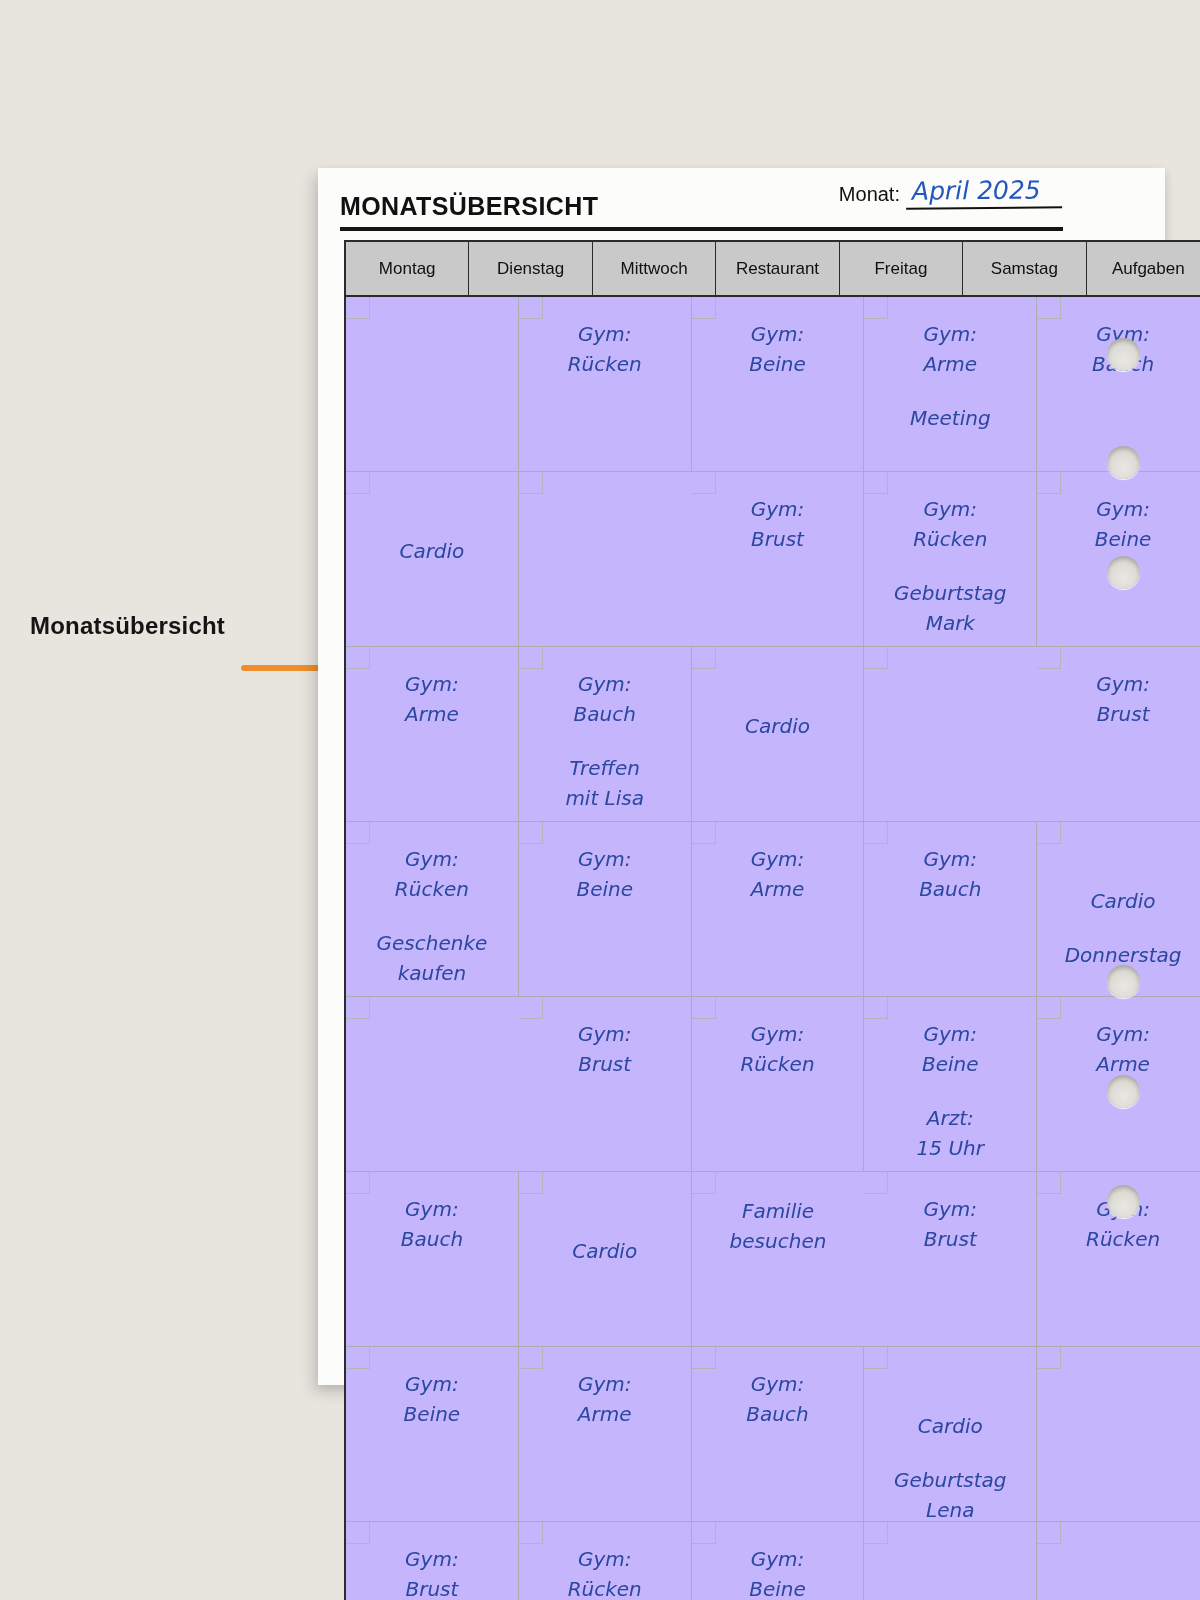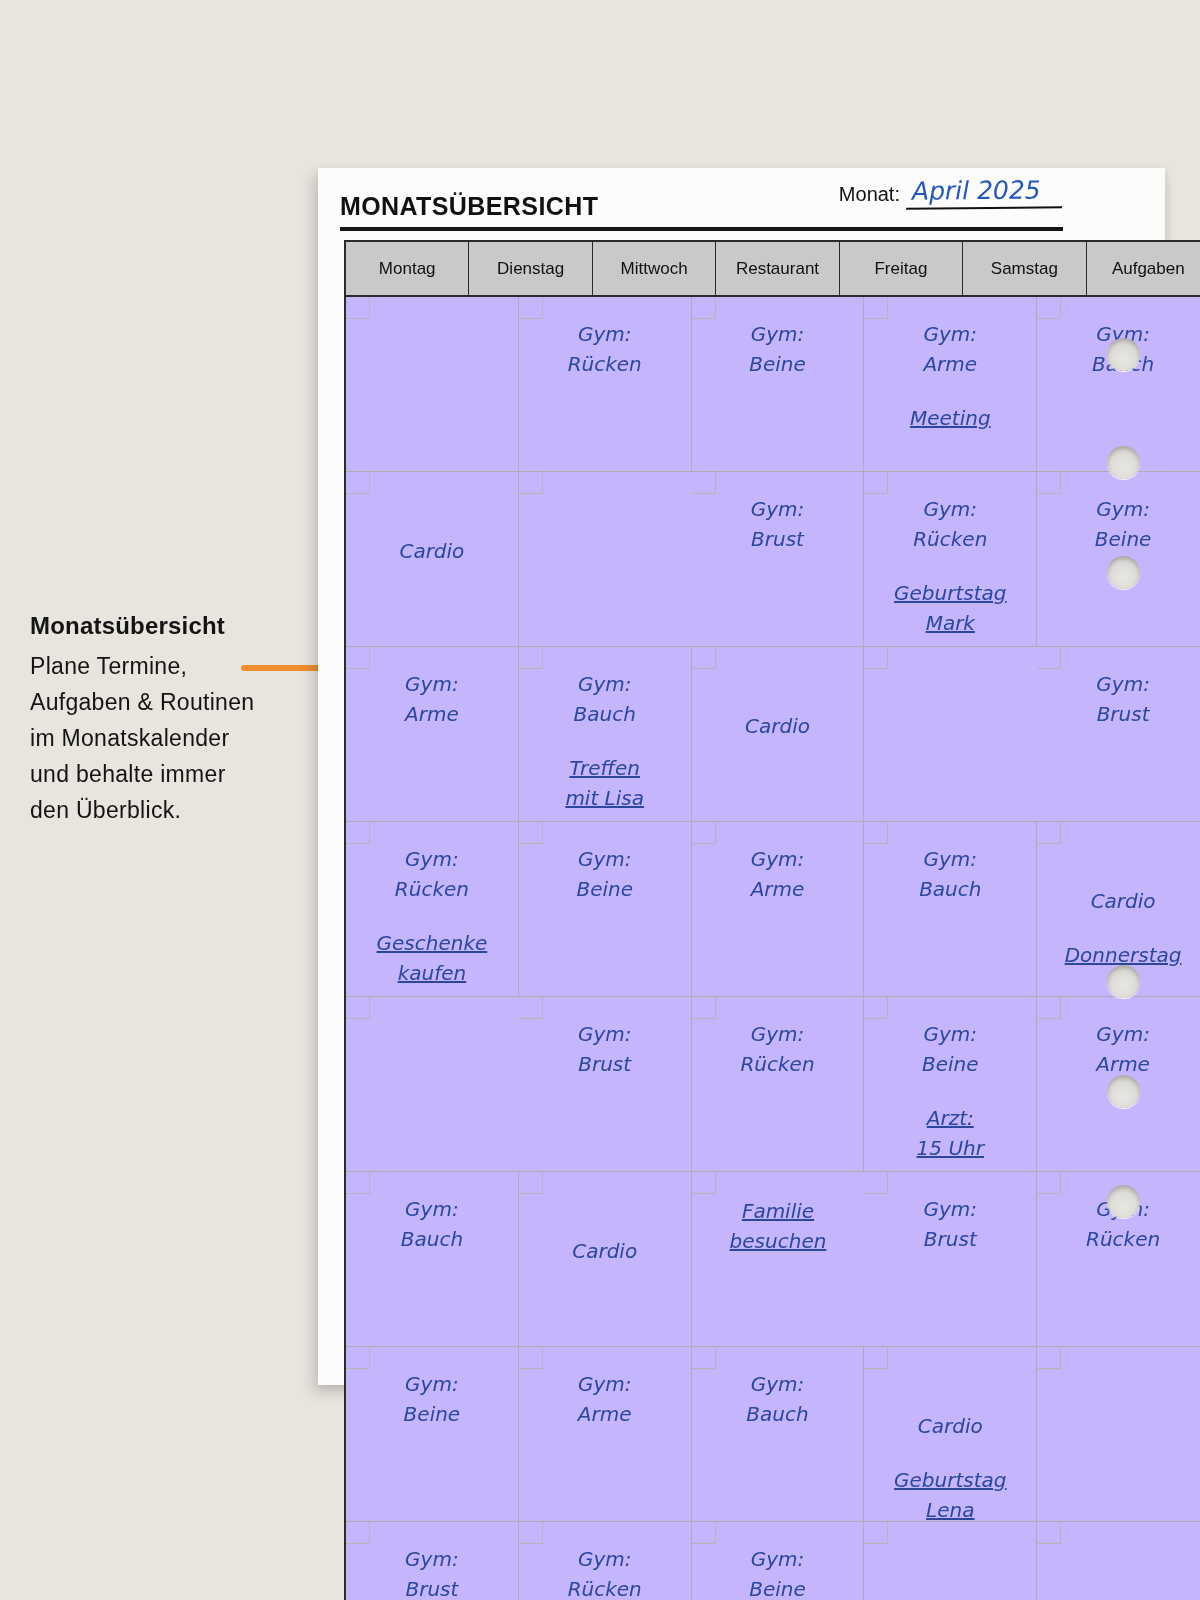--- a/index.html
+++ b/index.html
@@ -58,40 +58,35 @@
     position:absolute; top:0; left:0; width:24px; height:22px;
     border-right:1px solid #b5b5b5; border-bottom:1px solid #b5b5b5;
   }
   .main, .extra {
     font-family:"DejaVu Sans", sans-serif; font-style:italic;
     font-size:20px; line-height:30px; color:#2b479f;
     text-align:center; white-space:pre-line;
   }
   .main { margin-top:22px; min-height:0; }
   .main.single { margin-top:64px; }
-  .extra { margin-top:24px;text-decoration:underline; }
+  .extra { margin-top:24px; }
   .extra.solo { }
 
   
   .hole {
     position:absolute; left:789px; width:33px; height:33px; border-radius:50%;
     background:radial-gradient(circle at 50% 65%, #e9e7e1 0%, #d9d7d1 70%, #cfcdc7 100%);
     box-shadow:inset 0 3px 4px rgba(0,0,0,.22), 0 1px 1px rgba(255,255,255,.85);
   }
 </style>
 </head>
 <body>
 
 <div class="annotation">
   <h2>Monatsübersicht</h2>
-  <p>Plane Termine,
-Aufgaben &amp; Routinen
-im Monatskalender
-und behalte immer
-den Überblick.</p>
 </div>
 
 <svg class="pointer-arrow" viewBox="0 0 106 26">
   <line x1="3" y1="13" x2="84" y2="13" stroke="#ef8e2e" stroke-width="6" stroke-linecap="round"></line>
   <polygon points="82,2 106,13 82,24" fill="#ef8e2e"></polygon>
 </svg>
 
 <div class="page">
 
   <div class="page-title">MONATSÜBERSICHT</div>

